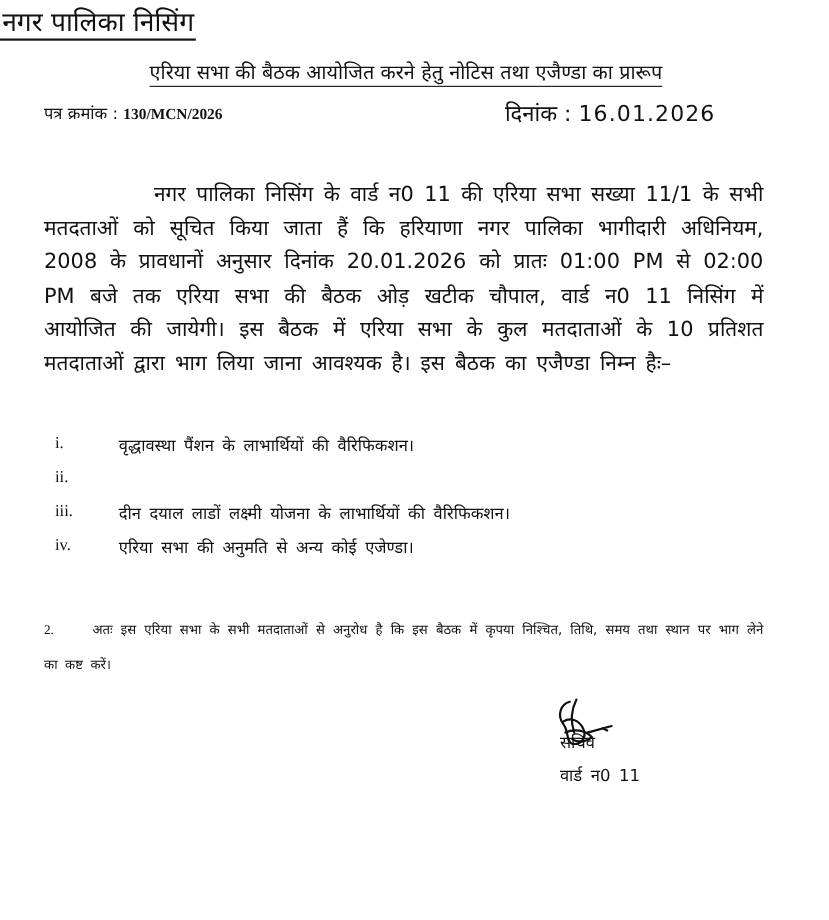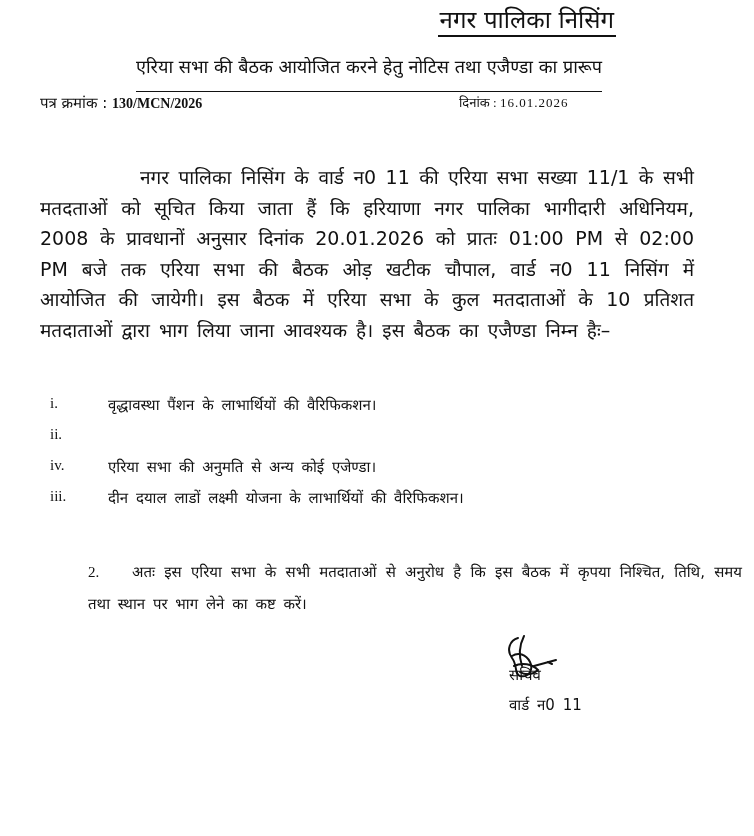--- a/index.html
+++ b/index.html
@@ -2,46 +2,46 @@
 <html><head>
 <meta charset="utf-8">
 <style>
   html, body { margin: 0; padding: 0; background: #ffffff; }
   body {
     width: 754px; height: 836px; position: relative; overflow: hidden;
     font-family: "DejaVu Sans", sans-serif; color: #111111;
   }
   .abs { position: absolute; white-space: nowrap; }
   .title {
-    left: 0; width: 616px; top: 4px; text-align: right;
+    left: 0; width: 616px; top: 4px; text-align: left;
     font-size: 24px; line-height: 32px;
   }
   .title span { border-bottom: 2px solid #111; padding: 0 2px 1px; }
   .subtitle {
     left: 0; width: 738px; top: 54px; text-align: center;
     font-size: 18px; line-height: 26px;
   }
-  .subtitle span { border-bottom: 1.5px solid #111; padding-bottom: 14px; }
+  .subtitle span { border-bottom: 1.5px solid #111; padding-bottom: 1px; }
   .ref { left: 40px; top: 92px; font-size: 15px; line-height: 22px; text-align: center; }
   .ref .num { font-family: "Liberation Serif", serif; font-weight: bold; font-size: 14px; }
-  .date { left: 459px; top: 92px; font-size: 13px; line-height: 22px; font-family: Liberation Serif, serif; }
+  .date { left: 459px; top: 92px; font-size: 20px; line-height: 22px; }
   .date .val { letter-spacing: 1px; }
   .para {
     left: 40px; width: 654px; top: 162px;
     font-size: 19px; line-height: 30.5px; white-space: normal;
     text-align: justify; text-indent: 100px; word-spacing: 3px;
   }
   .list { left: 50px; top: 388px; width: 620px; }
   .li { display: flex; height: 31px; align-items: center; font-size: 15px; }
   .li .mark { width: 58px; font-family: "Liberation Serif", serif; font-size: 15px; text-align: left; }
   .li .txt { word-spacing: 3px; text-align: right; }
   .para2 {
     left: 40px; width: 654px; top: 556px;
-    font-size: 15px; line-height: 32px; white-space: normal;
-    text-align: justify; word-spacing: 3px; margin-left: 48px;
+    font-size: 12px; line-height: 32px; white-space: normal;
+    text-align: justify; word-spacing: 3px;
   }
   .para2 .pnum { font-family: "Liberation Serif", serif; display: inline-block; width: 44px; }
   .sig { left: 504px; top: 632px; width: 60px; height: 48px; }
   .sign-block { left: 509px; top: 660px; font-size: 15px; line-height: 30px; }
   .sign-block div { word-spacing: 3px; }
 </style>
 </head>
 <body>
 
 <div class="abs title">
@@ -66,26 +66,26 @@
 
 <div class="abs list">
   <div class="li">
     <span class="mark">i.</span>
     <span class="txt">वृद्धावस्था पैंशन के लाभार्थियों की वैरिफिकशन।</span>
   </div>
   <div class="li">
     <span class="mark">ii.</span>
   </div>
   <div class="li">
+    <span class="mark">iii.</span>
+    <span class="txt">दीन दयाल लाडों लक्ष्मी योजना के लाभार्थियों की वैरिफिकशन।</span>
+  </div>
+  <div class="li">
     <span class="mark">iv.</span>
     <span class="txt">एरिया सभा की अनुमति से अन्य कोई एजेण्डा।</span>
-  </div>
-  <div class="li">
-    <span class="mark">iii.</span>
-    <span class="txt">दीन दयाल लाडों लक्ष्मी योजना के लाभार्थियों की वैरिफिकशन।</span>
   </div>
 </div>
 
 <div class="abs para2">
   <span class="pnum">2.</span><span>अतः इस एरिया सभा के सभी मतदाताओं से अनुरोध है कि इस बैठक में कृपया निश्चित, तिथि, समय तथा स्थान पर भाग लेने का कष्ट करें।</span>
 </div>
 
 <div class="abs sig">
   <svg width="60" height="48" viewBox="0 0 60 48">
     <g fill="none" stroke="#111" stroke-width="2" stroke-linecap="round">

